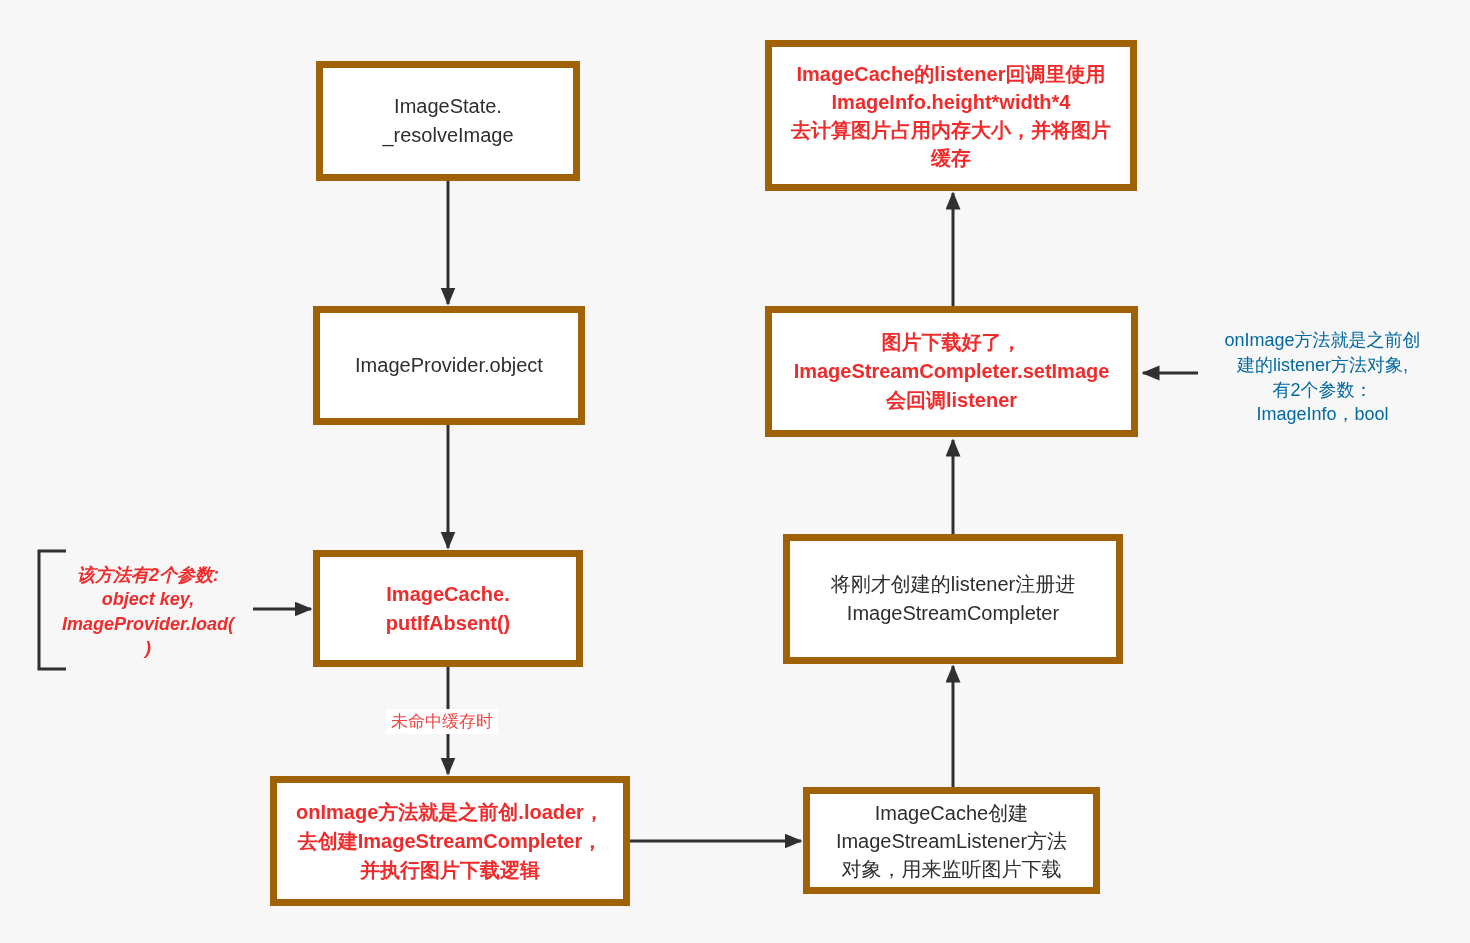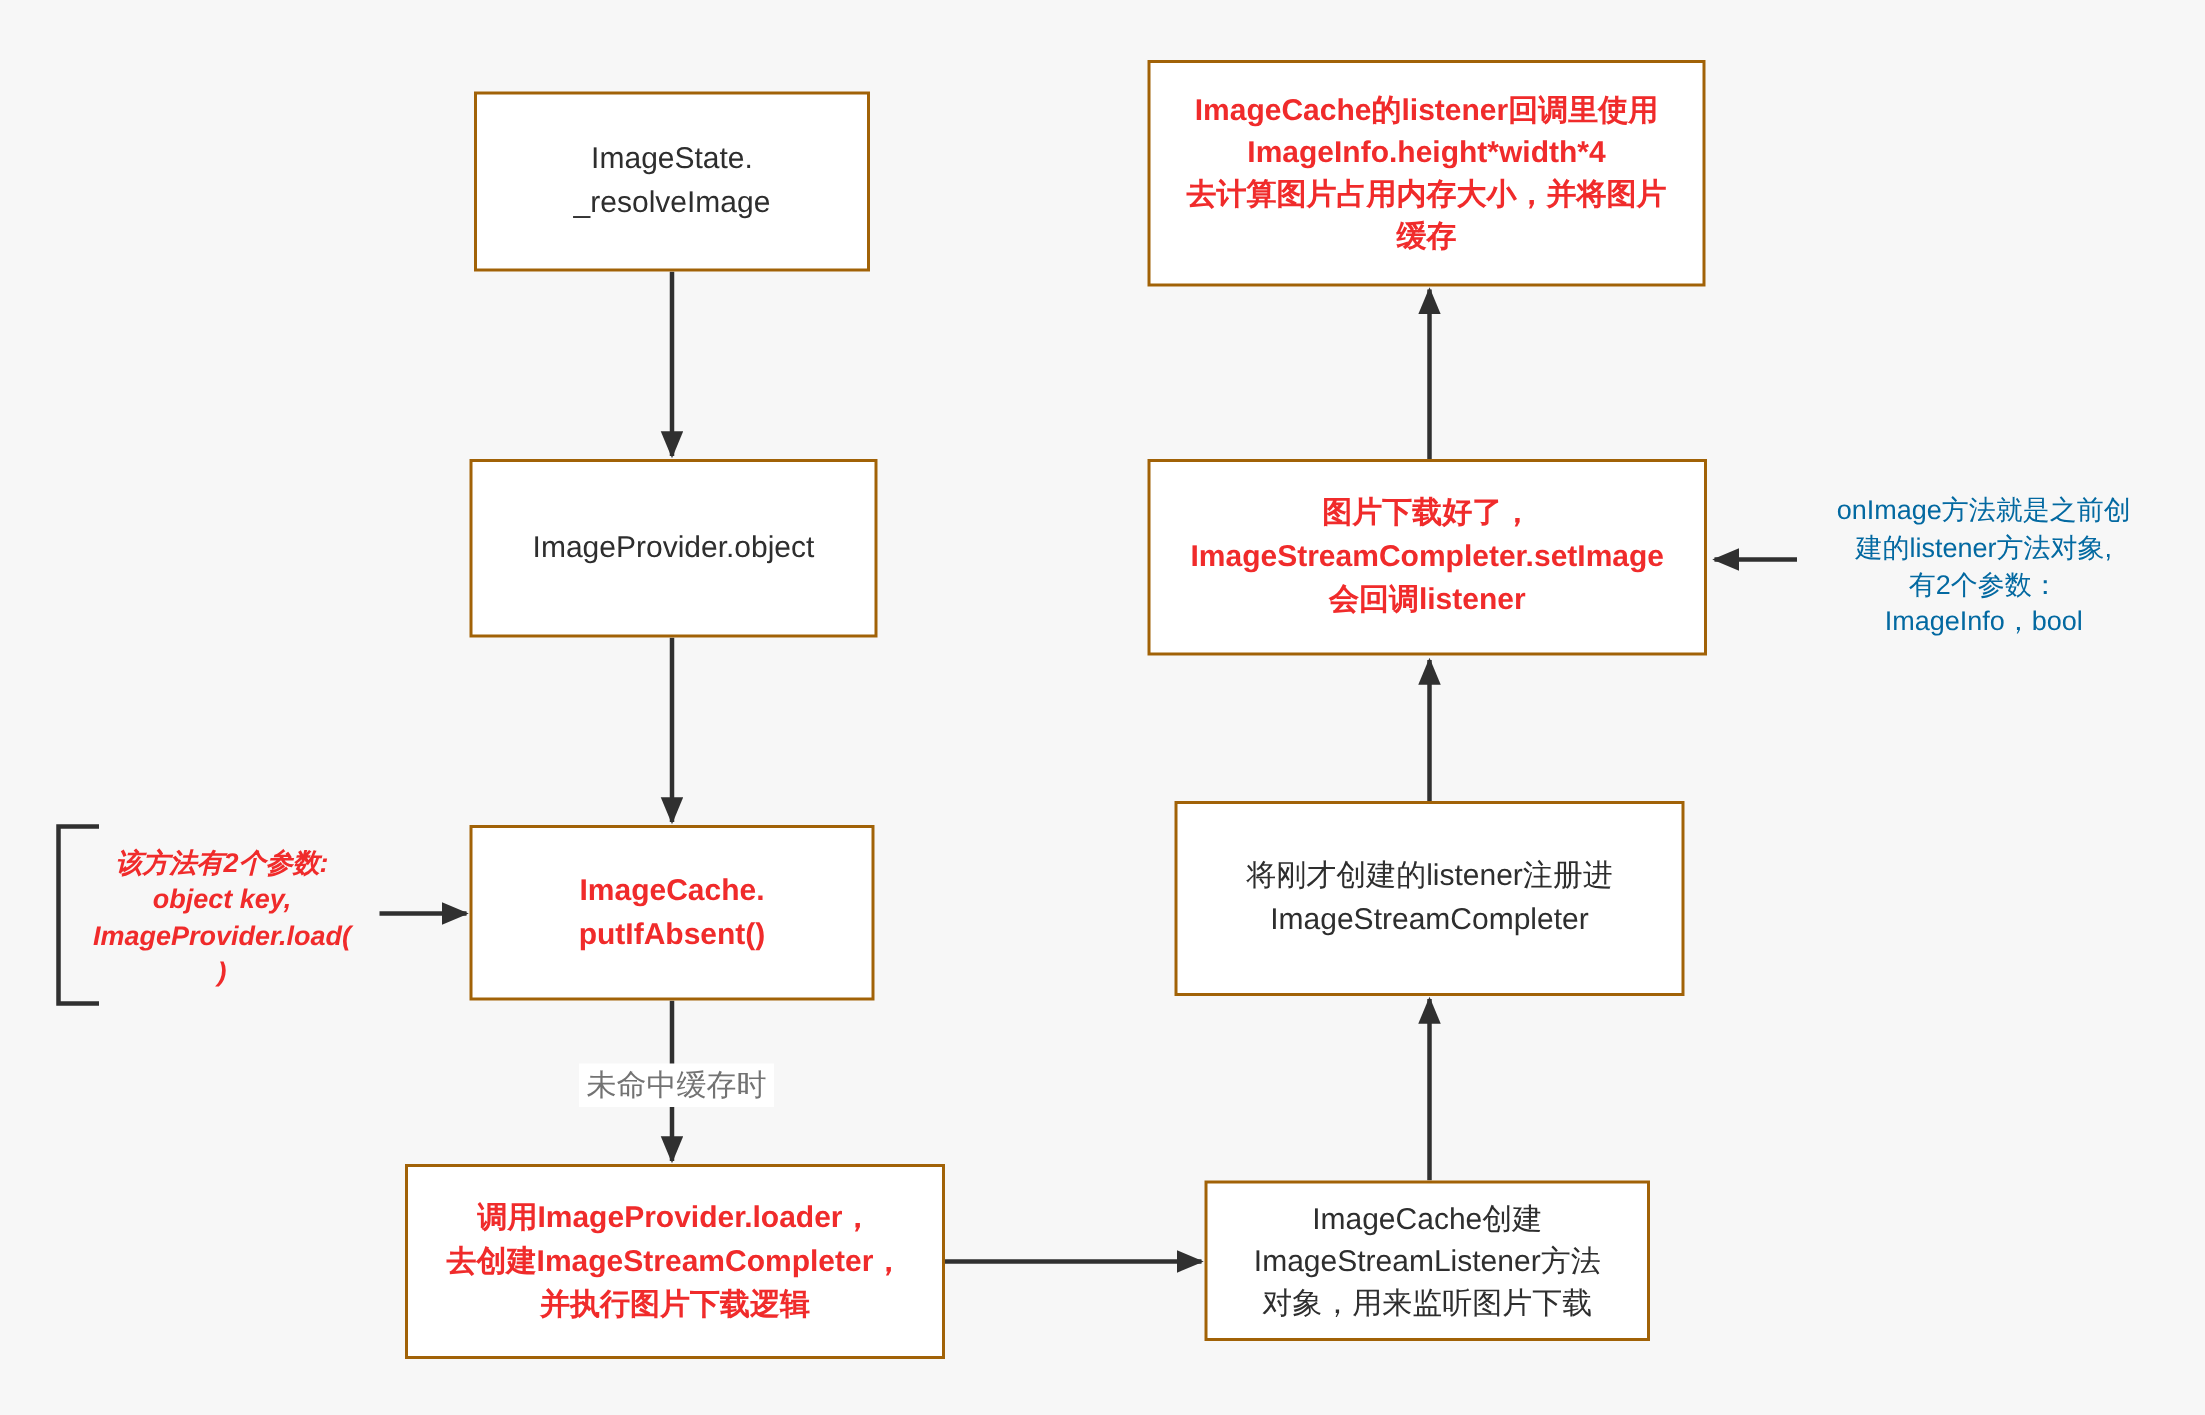--- a/index.html
+++ b/index.html
@@ -22,21 +22,21 @@
     width: 1470px;
     height: 943px;
   }
   .node {
     position: absolute;
     box-sizing: border-box;
     display: flex;
     align-items: center;
     justify-content: center;
     background: #ffffff;
-    border: 2px solid #a16207;
+    border: 7px solid #a16207;
     color: #2e2e2e;
     font-size: 20px;
     line-height: 1.45;
   }
   .node span {
     display: block;
     text-align: center;
     white-space: pre-line;
     padding: 2px 6px;
   }
@@ -55,22 +55,22 @@
     font-size: 18px;
     line-height: 1.35;
   }
   .note-onimage {
     color: #0369a1;
     font-size: 18px;
     line-height: 1.38;
   }
   .edge-label {
     position: absolute;
-    color: #737373;
-    font-size: 20px;
+    color: #ef4444;
+    font-size: 17px;
     background: #ffffff;
     padding: 1px 5px;
     white-space: nowrap;
   }
 </style>
 </head>
 <body>
 
 <div id="canvas">
 
@@ -100,21 +100,21 @@
   <div class="node" style="left:313px; top:306px; width:272px; height:119px;">
     <span>ImageProvider.object</span>
   </div>
 
   <div class="node red" style="left:313px; top:550px; width:270px; height:117px;">
     <span>ImageCache.
 putIfAbsent()</span>
   </div>
 
   <div class="node red" style="left:270px; top:776px; width:360px; height:130px;">
-    <span>调用ImageProvider.loader，
+    <span>onImage方法就是之前创.loader，
 去创建ImageStreamCompleter，
 并执行图片下载逻辑</span>
   </div>
 
   <div class="node" style="left:803px; top:787px; width:297px; height:107px; line-height:1.4;">
     <span>ImageCache创建
 ImageStreamListener方法
 对象，用来监听图片下载</span>
   </div>
 

